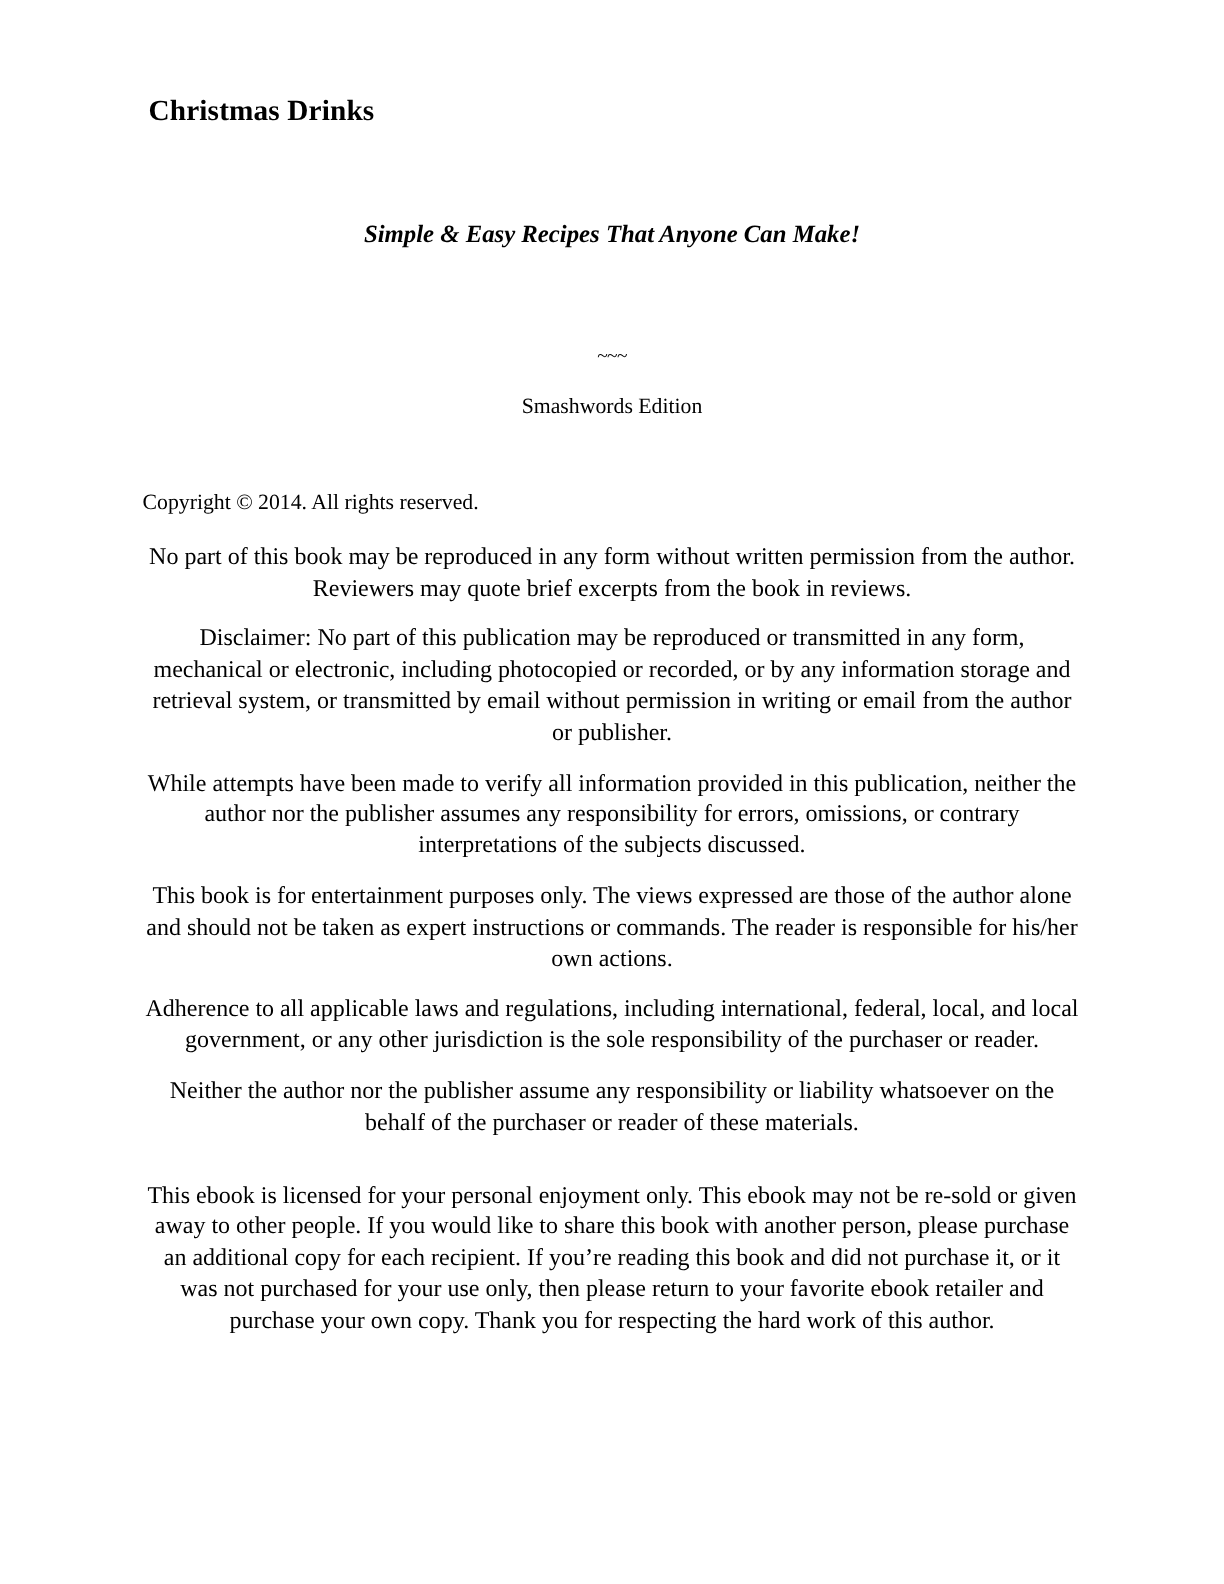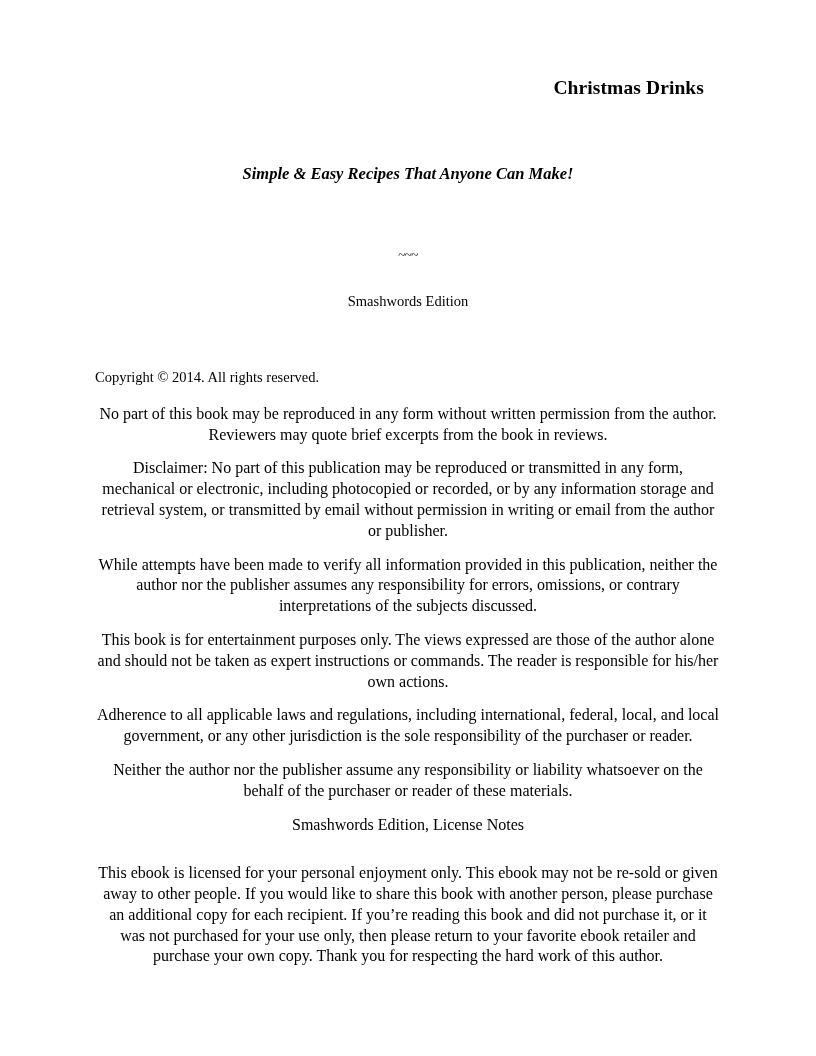--- a/index.html
+++ b/index.html
@@ -22,25 +22,25 @@
   }
   .content {
     position: absolute;
     left: 95px;
     top: 0;
     width: 626px;
   }
 
   
   .title {
-    text-align: right;
+    text-align: left;
     font-size: 19.5px;
     font-weight: bold;
     letter-spacing: 0.1px;
-    margin: 17px;
+    margin: 4px;
     padding-top: 60px;
     line-height: 1.1;
   }
   .subtitle {
     text-align: center;
     font-size: 16.5px;
     font-weight: bold;
     font-style: italic;
     margin: 12px;
     padding-top: 50px;
@@ -57,21 +57,21 @@
     text-align: center;
     font-size: 13px;
     margin: 0;
     padding-top: 52px;
     line-height: 1.1;
     letter-spacing: -0.5px;
   }
   .edition {
     text-align: center;
     font-size: 14.5px;
-    margin: 12px;
+    margin: 0;
     padding-top: 20px;
     line-height: 1.1;
   }
   .copyright {
     font-size: 14.5px;
     margin: 0;
     padding-top: 48px;
     line-height: 1.1;
   }
 
@@ -107,18 +107,17 @@
 
     <p class="copyright">Copyright © 2014. All rights reserved.</p>
 
     <div class="body-block">
       <p class="para">No part of this book may be reproduced in any form without written permission from the author. Reviewers may quote brief excerpts from the book in reviews.</p>
       <p class="para">Disclaimer: No part of this publication may be reproduced or transmitted in any form, mechanical or electronic, including photocopied or recorded, or by any information storage and retrieval system, or transmitted by email without permission in writing or email from the author or publisher.</p>
       <p class="para">While attempts have been made to verify all information provided in this publication, neither the author nor the publisher assumes any responsibility for errors, omissions, or contrary interpretations of the subjects discussed.</p>
       <p class="para">This book is for entertainment purposes only. The views expressed are those of the author alone and should not be taken as expert instructions or commands. The reader is responsible for his/her own actions.</p>
       <p class="para">Adherence to all applicable laws and regulations, including international, federal, local, and local government, or any other jurisdiction is the sole responsibility of the purchaser or reader.</p>
       <p class="para">Neither the author nor the publisher assume any responsibility or liability whatsoever on the behalf of the purchaser or reader of these materials.</p>
-      <p class="para">Smashwords Edition, License Notes</p>
       <p class="para">This ebook is licensed for your personal enjoyment only. This ebook may not be re-sold or given away to other people. If you would like to share this book with another person, please purchase an additional copy for each recipient. If you’re reading this book and did not purchase it, or it was not purchased for your use only, then please return to your favorite ebook retailer and purchase your own copy. Thank you for respecting the hard work of this author.</p>
     </div>
 
   </div>
 </div>
 
 </body></html>

